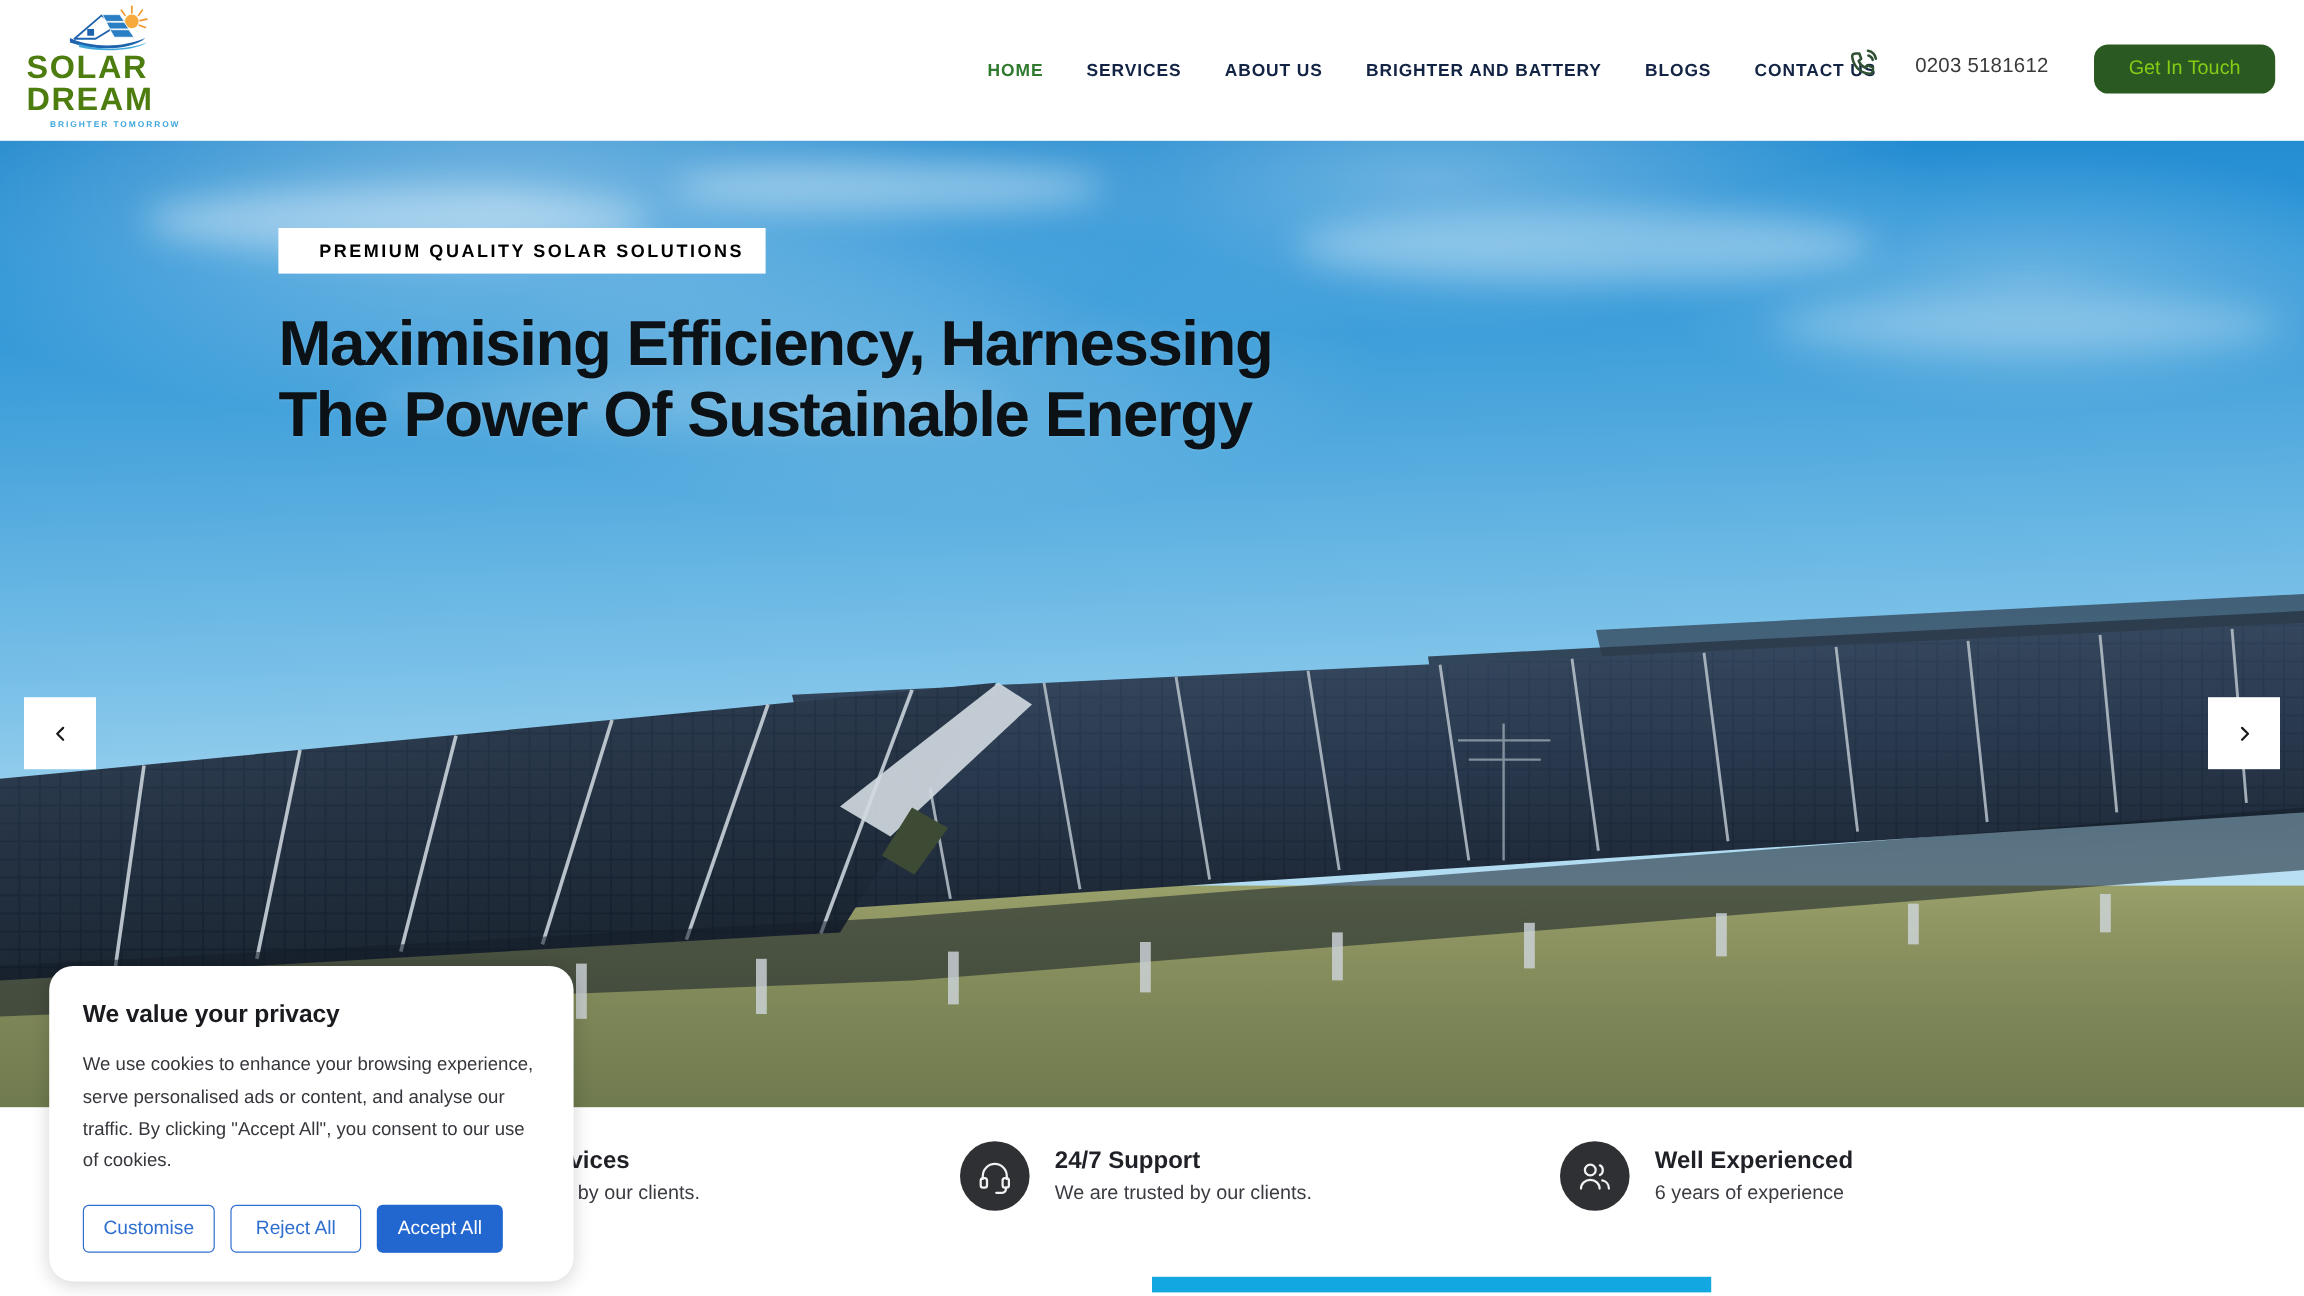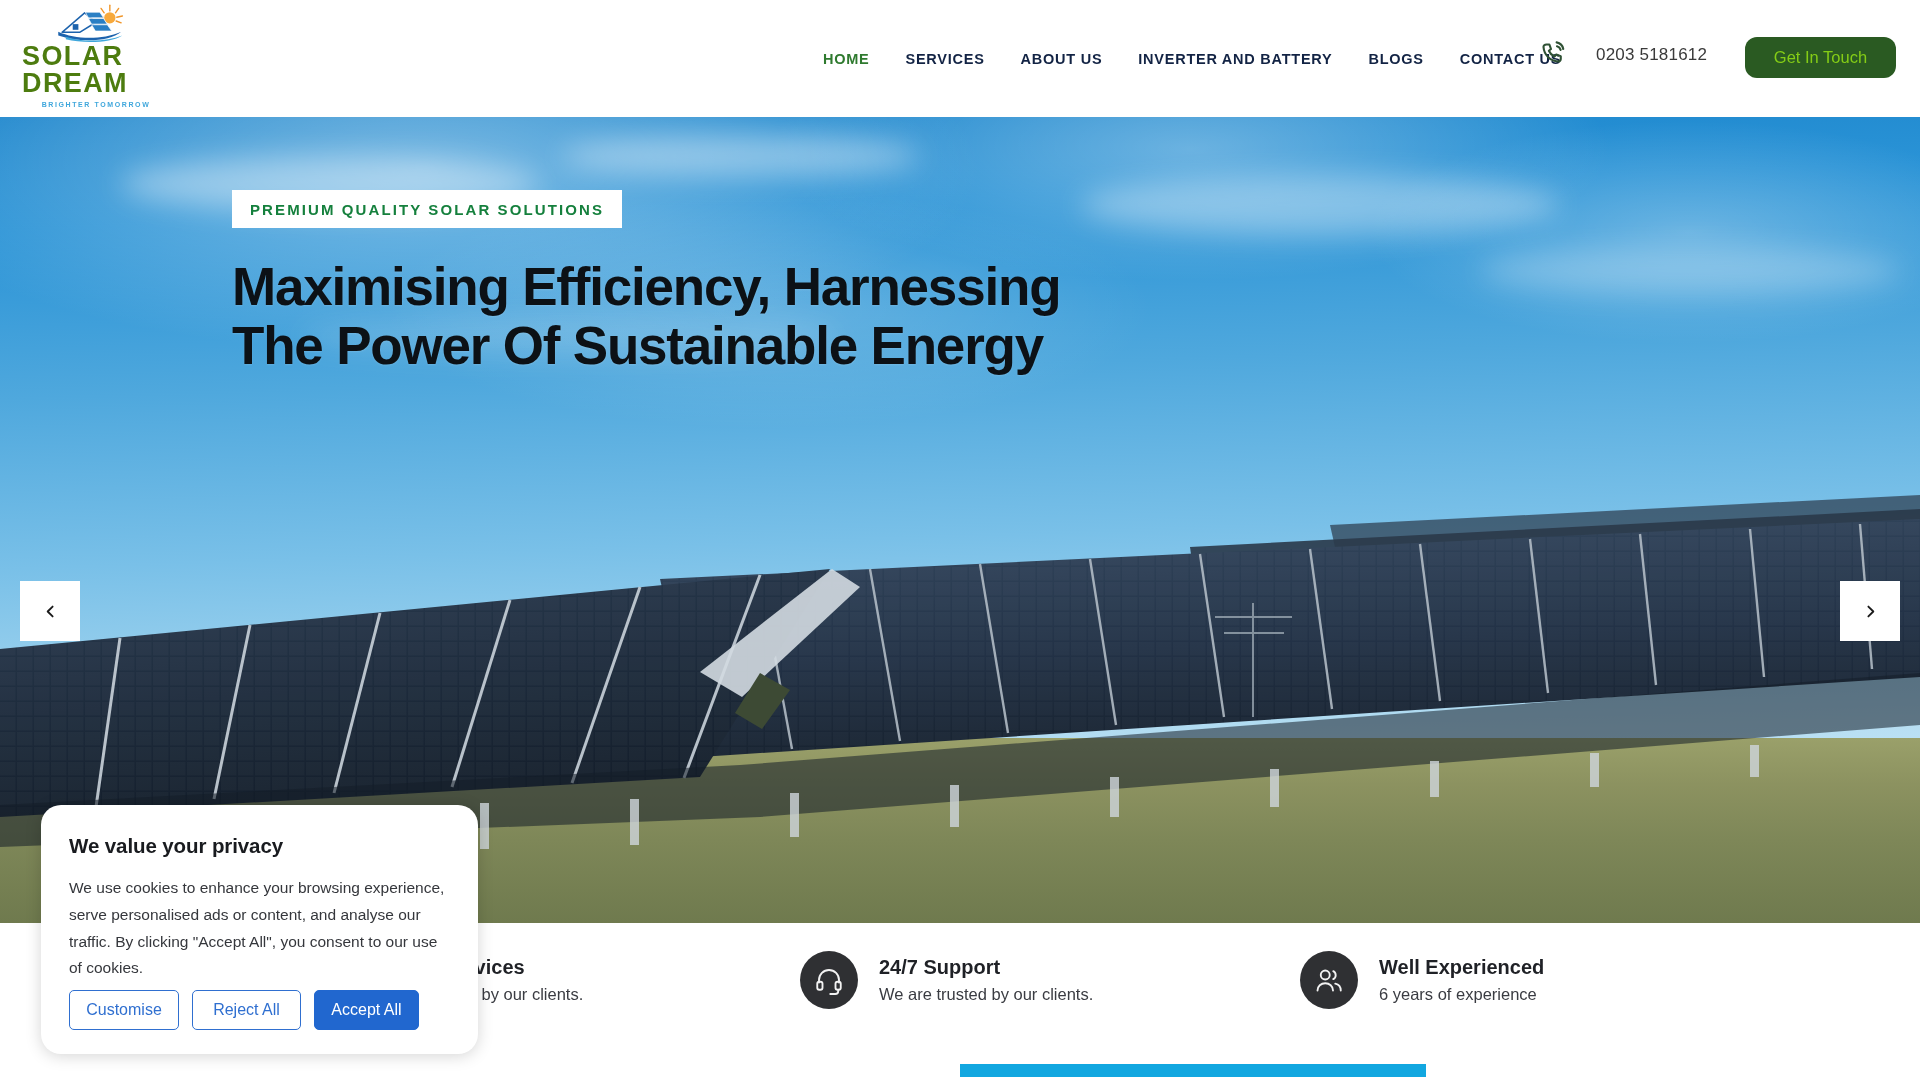--- a/index.html
+++ b/index.html
@@ -87,23 +87,23 @@
   }
   .ground {
     position: absolute; bottom: 0; left: 0; width: 1920px; height: 185px;
     background: linear-gradient(180deg, #9aa06a 0%, #8c9260 25%, #7e8758 55%, #6f7a4e 100%);
   }
   .panel-field { position: absolute; left: 0; top: 0; width: 1920px; height: 806px; }
 
   .hero-content { position: absolute; left: 232px; top: 73px; z-index: 10; }
   .badge {
     display: inline-block; background: #ffffff;
-    padding: 11px 18px 10px 18px;
+    padding: 11px 18px 10px 34px;
     font-size: 15px; font-weight: 700; letter-spacing: 2.1px;
-    color: #15803d; white-space: nowrap;
+    color: #000000; white-space: nowrap;
   }
   .headline {
     margin-top: 29px;
     font-size: 53px; font-weight: 700;
     line-height: 1.12; letter-spacing: -1.2px;
     color: #0c1116; white-space: pre-line;
     text-shadow: 0 1px 2px rgba(255,255,255,0.13);
   }
 
   .arrow {
@@ -157,21 +157,21 @@
     border-radius: 20px;
     box-shadow: 0 2px 16px rgba(0,0,0,0.17);
     padding: 29px 28px 24px 28px;
     z-index: 90;
   }
   .cookie h3 { font-size: 20.5px; font-weight: 700; color: #191b1f; letter-spacing: -0.1px; }
   .cookie p {
     margin-top: 17px;
     font-size: 15.5px; line-height: 1.73; color: #35373c;
   }
-  .cookie-actions { margin-top: 8px; display: flex; gap: 13px; }
+  .cookie-actions { margin-top: 22px; display: flex; gap: 13px; }
   .ck-btn {
     font-family: "Liberation Sans", sans-serif;
     font-size: 16px; border-radius: 5px; cursor: pointer;
     padding: 10px 0; text-align: center;
   }
   .ck-outline { background: #ffffff; border: 1.6px solid #2f6fd0; color: #2f6fd0; }
   .ck-solid { background: #2167cf; border: 1.6px solid #2167cf; color: #ffffff; }
   .ck-w1 { width: 110px; }
   .ck-w2 { width: 109px; }
   .ck-w3 { width: 105px; }
@@ -206,21 +206,21 @@
         <path d="M16 52 C44 61 80 60 106 50 C88 62 44 63 16 56 Z" fill="#3fa7dc"></path>
       </svg>
       <div class="logo-name">SOLAR DREAM</div>
       <div class="logo-tag">BRIGHTER TOMORROW</div>
     </div>
 
     <nav class="nav">
       <a href="#" class="active">HOME</a>
       <a href="#">SERVICES</a>
       <a href="#">ABOUT US</a>
-      <a href="#">INVERTER AND BATTERY</a>
+      <a href="#">BRIGHTER AND BATTERY</a>
       <a href="#">BLOGS</a>
       <a href="#">CONTACT US</a>
     </nav>
 
     <div class="phone-block">
       <svg class="phone-icon" viewBox="0 0 24 24" fill="none" stroke="#2f5134" stroke-width="1.7" stroke-linecap="round" stroke-linejoin="round">
         <path d="M6.8 3.6 L9.1 3.6 L10.4 7.2 L8.7 8.6 C9.6 10.7 11.1 12.3 13.2 13.3 L14.6 11.6 L18.2 12.9 L18.2 15.2 C18.2 16.4 17.2 17.3 16 17.2 C9.6 16.6 4.9 11.9 4.4 5.6 C4.3 4.5 5.2 3.6 6.8 3.6 Z"></path>
         <path d="M15.2 5.0 C16.6 5.4 17.7 6.5 18.1 7.9"></path>
         <path d="M14.9 1.9 C17.6 2.4 19.7 4.5 20.2 7.2"></path>
       </svg>

